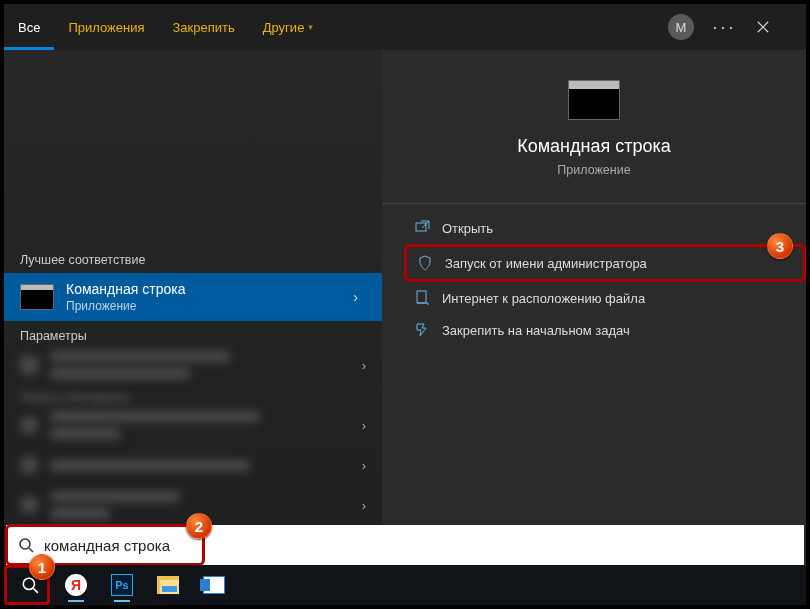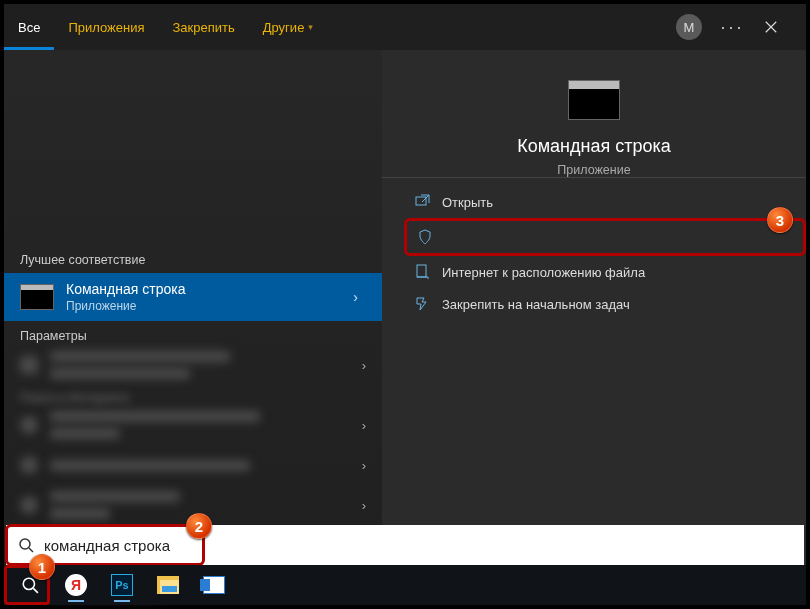--- a/index.html
+++ b/index.html
@@ -13,21 +13,21 @@
   }
   .viewport {
     position: absolute; inset: 4px;
     background: #1f1f1f;
     display: flex; flex-direction: column;
   }
   
   .topnav {
     display: flex; align-items: center;
     height: 46px;
-    padding: 0 16px 0 0;
+    padding: 0 24px 0 0;
     background: #1f1f1f;
   }
   .tabs { display: flex; height: 100%; }
   .tab {
     padding: 0 14px;
     display: flex; align-items: center;
     font-size: 13px; color: #eab308;
     gap: 4px;
   }
   .tab.active {
@@ -111,21 +111,21 @@
     width: 52px; height: 40px;
     background:#000; border:1px solid #666; position:relative;
     margin-bottom:16px;
   }
   .cmd-thumb-lg::before{
     content:""; position:absolute; inset:0 0 auto 0; height:8px; background:#bbb;
   }
   .preview h2 { font-size:18px; font-weight:400; color:#fff; }
   .preview .sub { font-size:12.5px; color:#aaa; margin-top:6px; }
   .actions {
-    border-top:1px solid #444;
+    margin-top:26px; border-top:1px solid #444;
     padding:8px 0 0 22px;
     display:flex; flex-direction:column;
   }
   .action {
     display:flex; align-items:center; gap:12px;
     font-size:13px; color:#ddd;
     padding:8px 10px;
     position:relative;
   }
   .action svg { width:16px; height:16px; flex-shrink:0; }
@@ -277,20 +277,21 @@
               <rect x="2" y="3" width="10" height="8" fill="none" stroke="#6cb4e4"></rect>
               <path d="M7 1h8v8" fill="none" stroke="#6cb4e4"></path>
               <path d="M15 1L8 8" stroke="#6cb4e4"></path>
             </svg>
           <span>Открыть</span>
         </div>
         <div class="action callout" style="padding-right:60px">
           <svg viewBox="0 0 16 16">
               <path d="M8 1l5 2v4c0 4-5 8-5 8s-5-4-5-8V3z" fill="none" stroke="#6cb4e4"></path>
             </svg>
+          <span>Запуск от имени администратора</span>
           <div class="badge" style="right:10px;top:-14px">3</div>
         </div>
         <div class="action">
           <svg viewBox="0 0 16 16">
               <rect x="3" y="1" width="9" height="12" fill="none" stroke="#6cb4e4"></rect>
               <path d="M3 13h11v2" fill="none" stroke="#6cb4e4"></path>
             </svg>
           <span>Интернет к расположению файла</span>
         </div>
         <div class="action">

